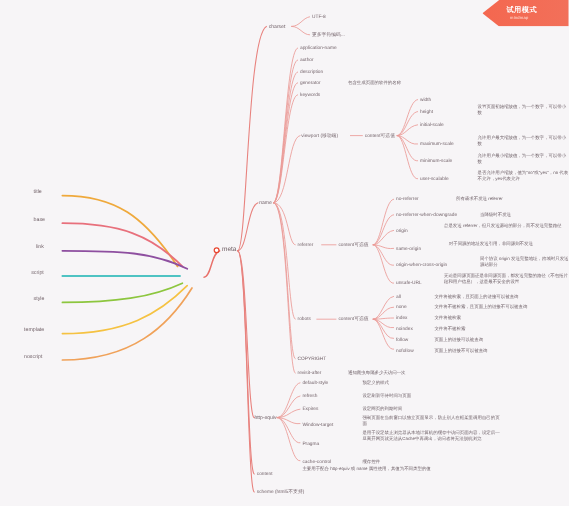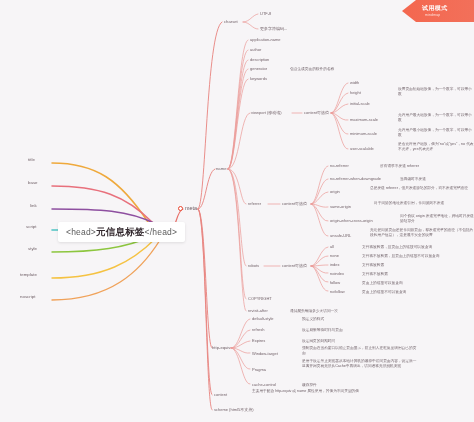--- a/index.html
+++ b/index.html
@@ -147,23 +147,20 @@
       <path d="M231 348 C 240 348, 242 385, 250 384" stroke="#eb9a96" stroke-width="0.7"></path>
     </g>
   </svg>
 
   <div class="badge">
     <div class="ribbon"></div>
     <span class="ribbon-t1">试用模式</span>
     <span class="ribbon-t2">mindmap</span>
   </div>
 
-  <div class="node root" style="left:58px;top:222px;">
-    <span class="tag">&lt;head&gt;</span><span>元信息标签</span><span class="tag">&lt;/head&gt;</span>
-  </div>
 
   <div class="node left-leaf" style="left:26px;top:157px;"><span>title</span></div>
   <div class="node left-leaf" style="left:26px;top:180px;"><span>base</span></div>
   <div class="node left-leaf" style="left:28px;top:203px;"><span>link</span></div>
   <div class="node left-leaf" style="left:24px;top:224px;"><span>script</span></div>
   <div class="node left-leaf" style="left:26px;top:246px;"><span>style</span></div>
   <div class="node left-leaf" style="left:18px;top:272px;"><span>template</span></div>
   <div class="node left-leaf" style="left:18px;top:294px;"><span>noscript</span></div>
 
   <div class="node meta-node" style="left:176px;top:205px;">

